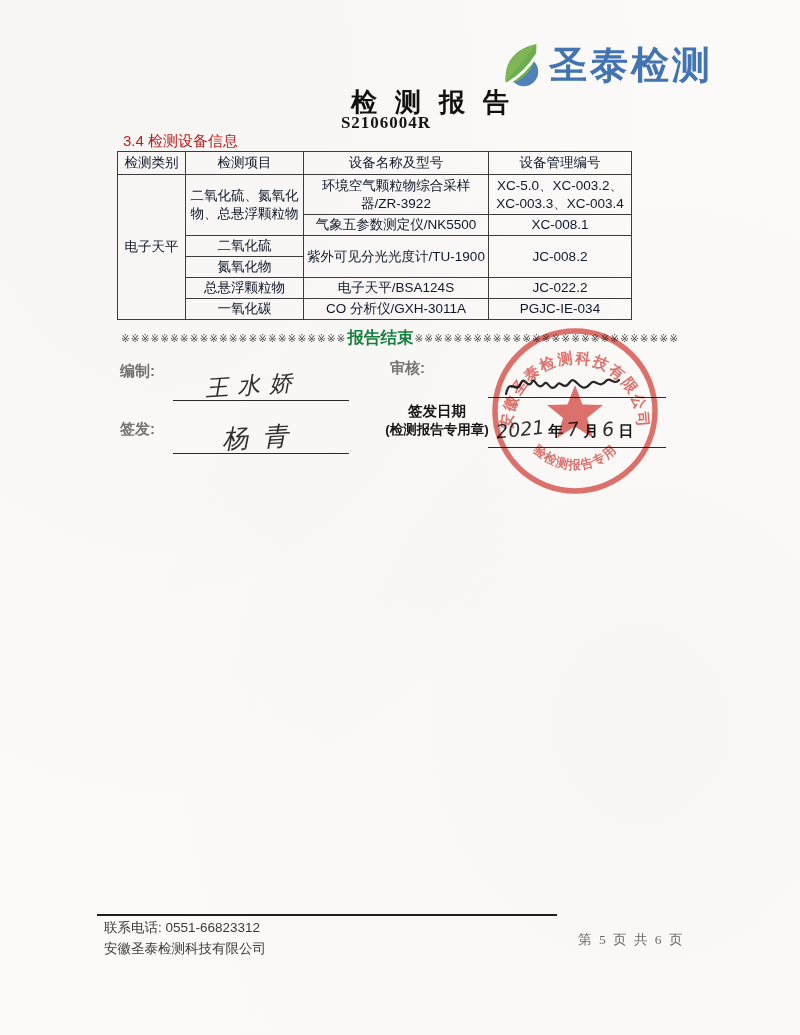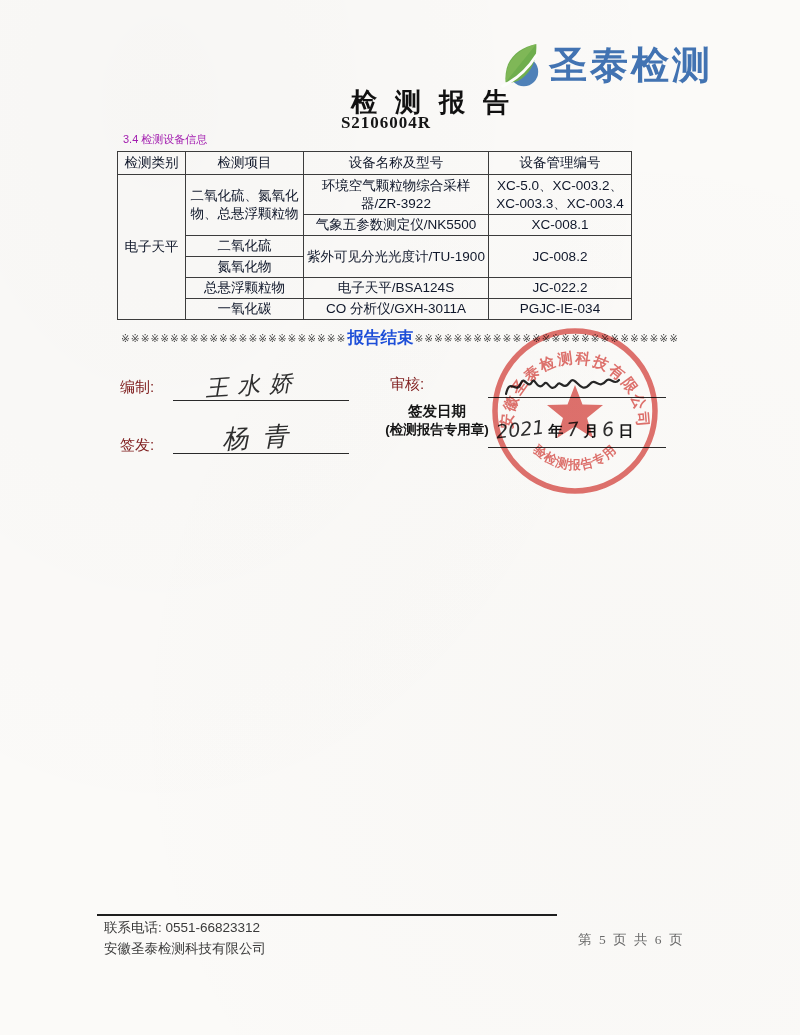--- a/index.html
+++ b/index.html
@@ -25,21 +25,21 @@
   .doc-title{
     position:absolute;top:85px;left:0;width:772px;text-align:center;
     font-size:26px;font-weight:bold;letter-spacing:18px;text-indent:18px;color:#111;padding-left:44px;
   }
   .report-no{
     position:absolute;top:113px;left:0;width:772px;text-align:center;
     font-family:"Liberation Serif","DejaVu Serif",serif;
     font-size:17px;font-weight:bold;letter-spacing:1px;color:#151515;
   }
   .section-heading{
-    position:absolute;top:132px;left:123px;font-size:11px;color:#a21caf;
+    position:absolute;top:132px;left:123px;font-size:15px;color:#b91c1c;
   }
   
   table.equip{
     position:absolute;top:151px;left:117px;width:514px;
     border-collapse:collapse;table-layout:fixed;
     font-size:13.5px;color:#0f172a;
   }
   table.equip td,table.equip th{
     border:1px solid #3c3c3c;text-align:center;vertical-align:middle;
     padding:1px 3px;font-weight:normal;line-height:1.3;
@@ -47,23 +47,23 @@
   col.c1{width:68px;}col.c2{width:118px;}col.c3{width:185px;}col.c4{width:143px;}
   tr.hrow{height:23px;}
   tr.r0{height:40px;}
   tr.rx{height:21px;}
   
   .separator{
     position:absolute;top:327px;left:108px;width:584px;text-align:center;
     white-space:nowrap;color:#4a4a4a;
   }
   .sep-marks{font-size:10.5px;letter-spacing:1px;vertical-align:middle;}
-  .sep-label{font-size:16.5px;font-weight:bold;color:#1d4ed8;vertical-align:middle;margin:0 1px;}
+  .sep-label{font-size:16.5px;font-weight:bold;color:#15803d;vertical-align:middle;margin:0 1px;}
   
-  .label{position:absolute;font-size:15px;font-weight:normal;color:#7f1d1d;margin-top:16px;}
+  .label{position:absolute;font-size:15px;font-weight:bold;color:#737373;}
   .sigline{position:absolute;border-bottom:1.6px solid #2a2a2a;height:0;}
   .hw{
     font-family:"DejaVu Sans",sans-serif;font-style:italic;color:#2e2e2e;
   }
   .sig-name{position:absolute;white-space:nowrap;}
   .date-label{position:absolute;text-align:center;font-weight:bold;color:#161616;}
   .date-row{position:absolute;white-space:nowrap;color:#141414;}
   .date-row .unit{font-size:15px;font-weight:bold;}
   .date-row .num{font-size:19px;display:inline-block;transform:rotate(-6deg);margin:0 4px;}
   

